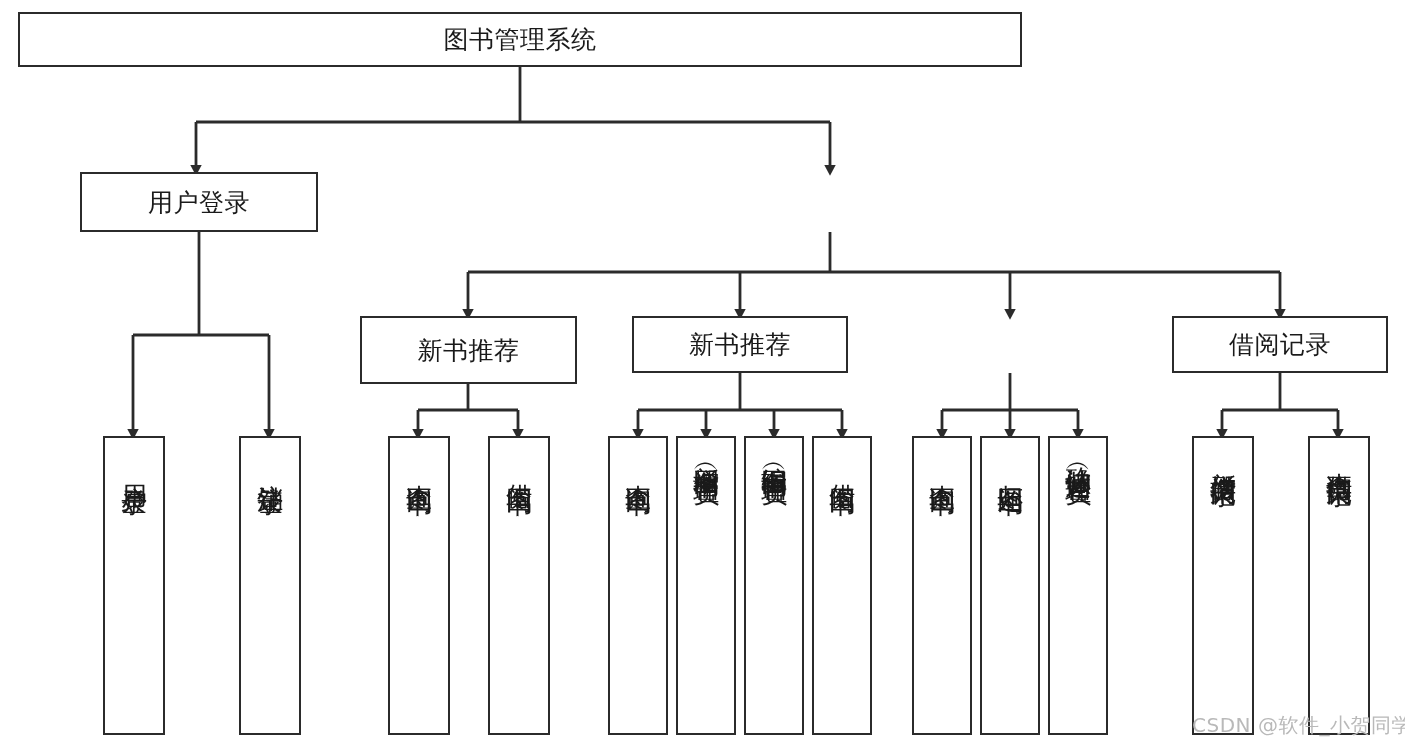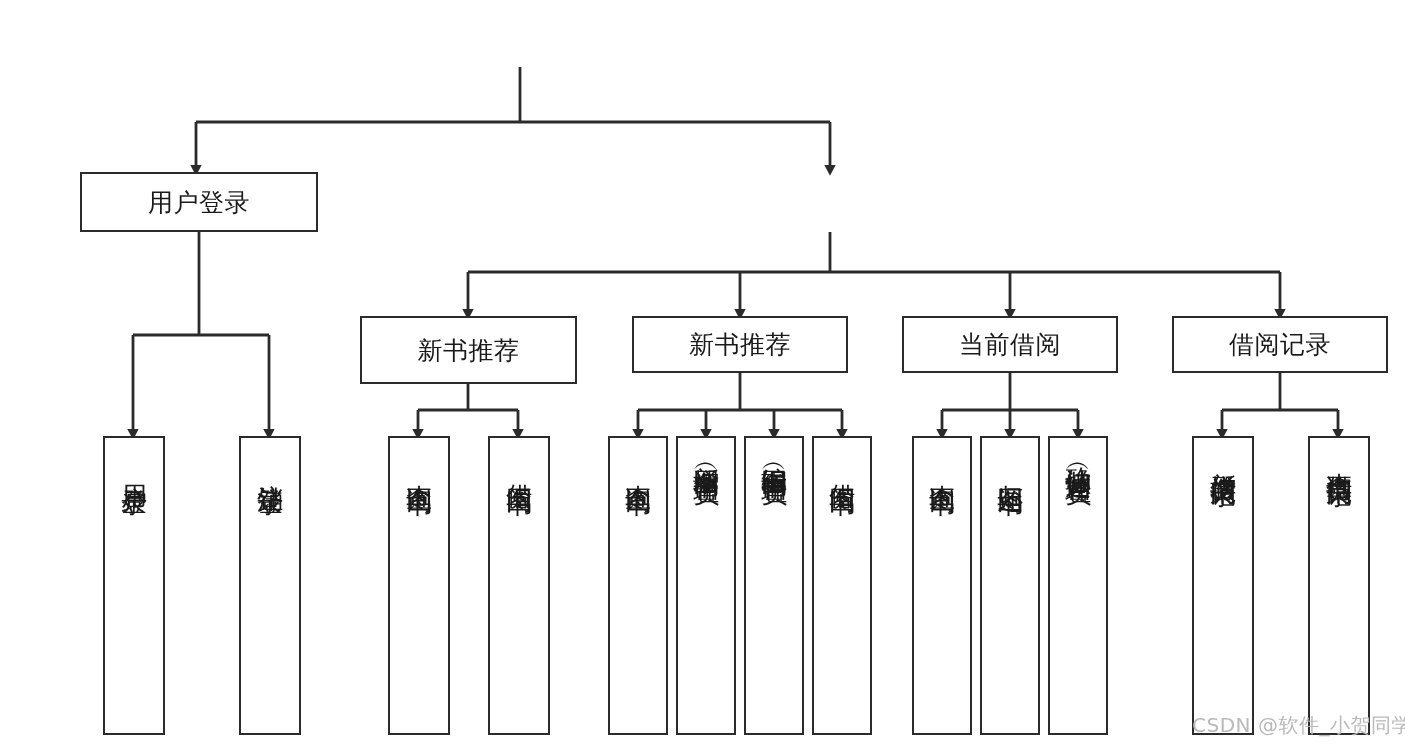--- a/index.html
+++ b/index.html
@@ -123,37 +123,37 @@
       <path d="M1010,410 L1010,430" marker-end="url(#arrow)"></path>
       <path d="M1078,410 L1078,430" marker-end="url(#arrow)"></path>
 
       <path d="M1280,373 L1280,410"></path>
       <path d="M1222,410 L1338,410"></path>
       <path d="M1222,410 L1222,430" marker-end="url(#arrow)"></path>
       <path d="M1338,410 L1338,430" marker-end="url(#arrow)"></path>
     </g>
   </svg>
 
+  <div class="node root horiz" style="left:18px; top:12px; width:1004px; height:55px;">
+    <span class="label">图书管理系统</span>
+  </div>
 
   <div class="node horiz" style="left:80px; top:172px; width:238px; height:60px;">
     <span class="label">用户登录</span>
   </div>
 
 
   <div class="node horiz" style="left:360px; top:316px; width:217px; height:68px;">
     <span class="label">新书推荐</span>
   </div>
 
   <div class="node horiz" style="left:632px; top:316px; width:216px; height:57px;">
     <span class="label">新书推荐</span>
   </div>
 
-  <div class="node horiz" style="left:902px; top:316px; width:216px; height:57px;">
-    <span class="label">当前借阅</span>
-  </div>
 
   <div class="node horiz" style="left:1172px; top:316px; width:216px; height:57px;">
     <span class="label">借阅记录</span>
   </div>
 
   <div class="node vert" style="left:103px; top:436px; width:62px; height:299px;">
     <span class="label">用户登录</span>
   </div>
 
   <div class="node vert" style="left:239px; top:436px; width:62px; height:299px;">

